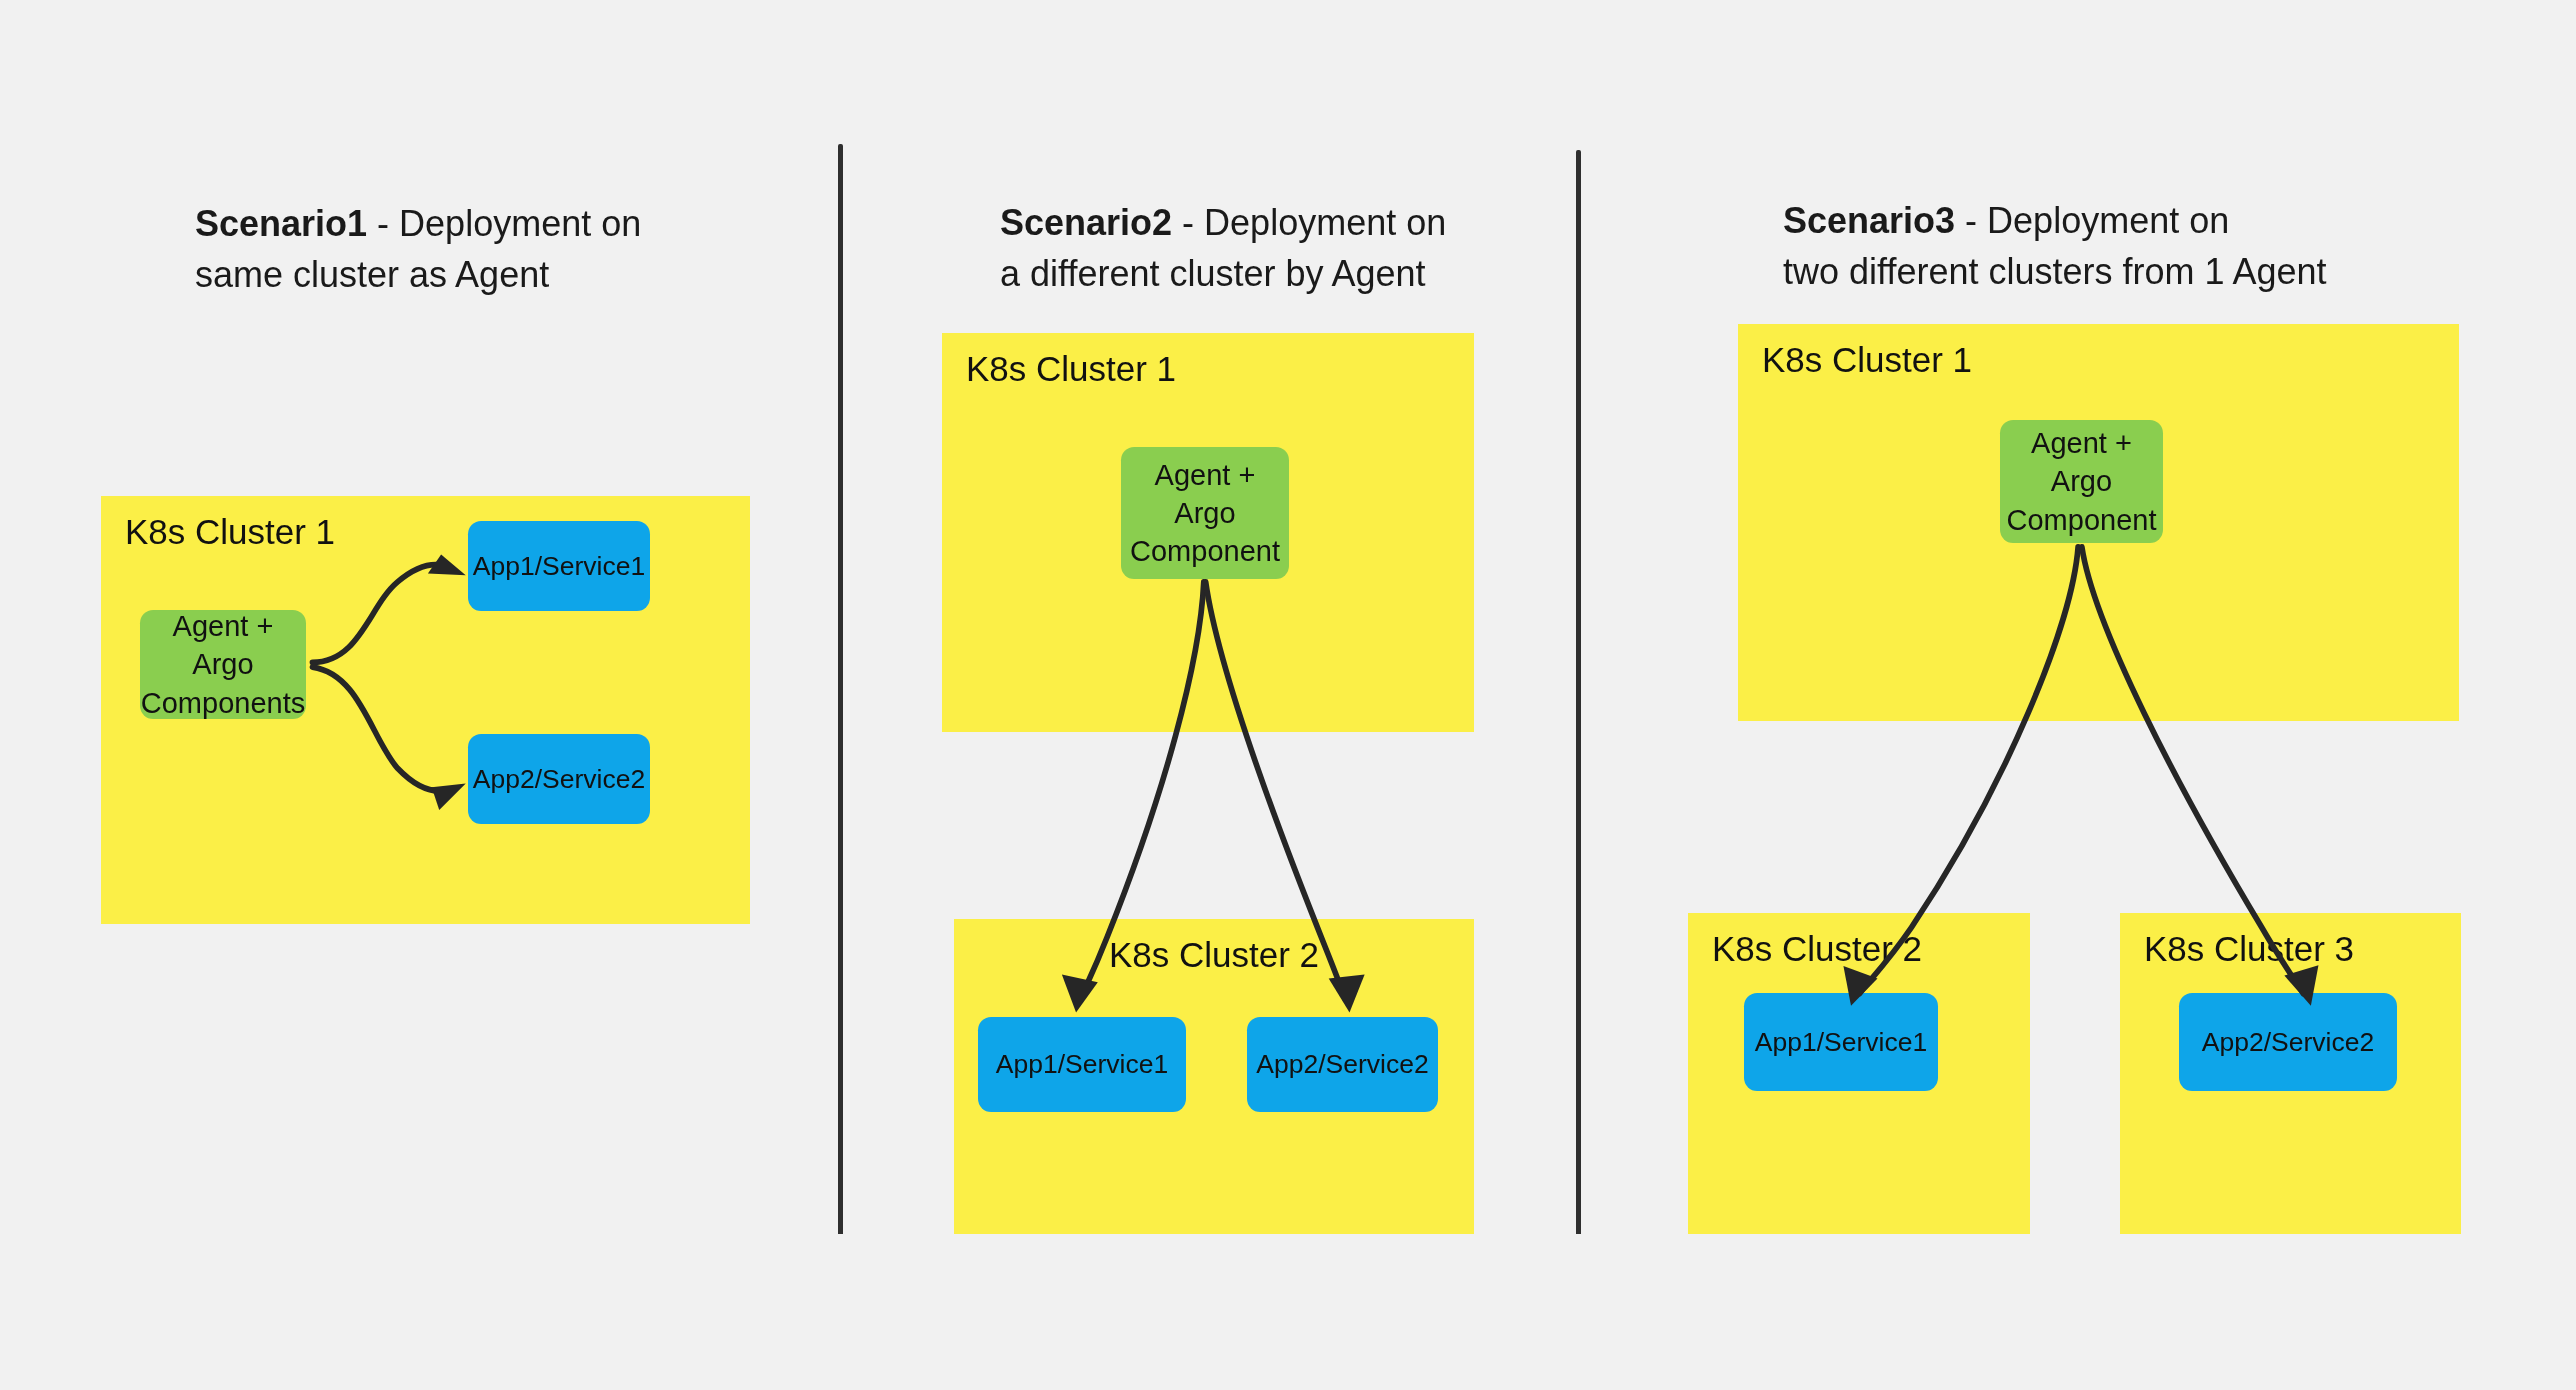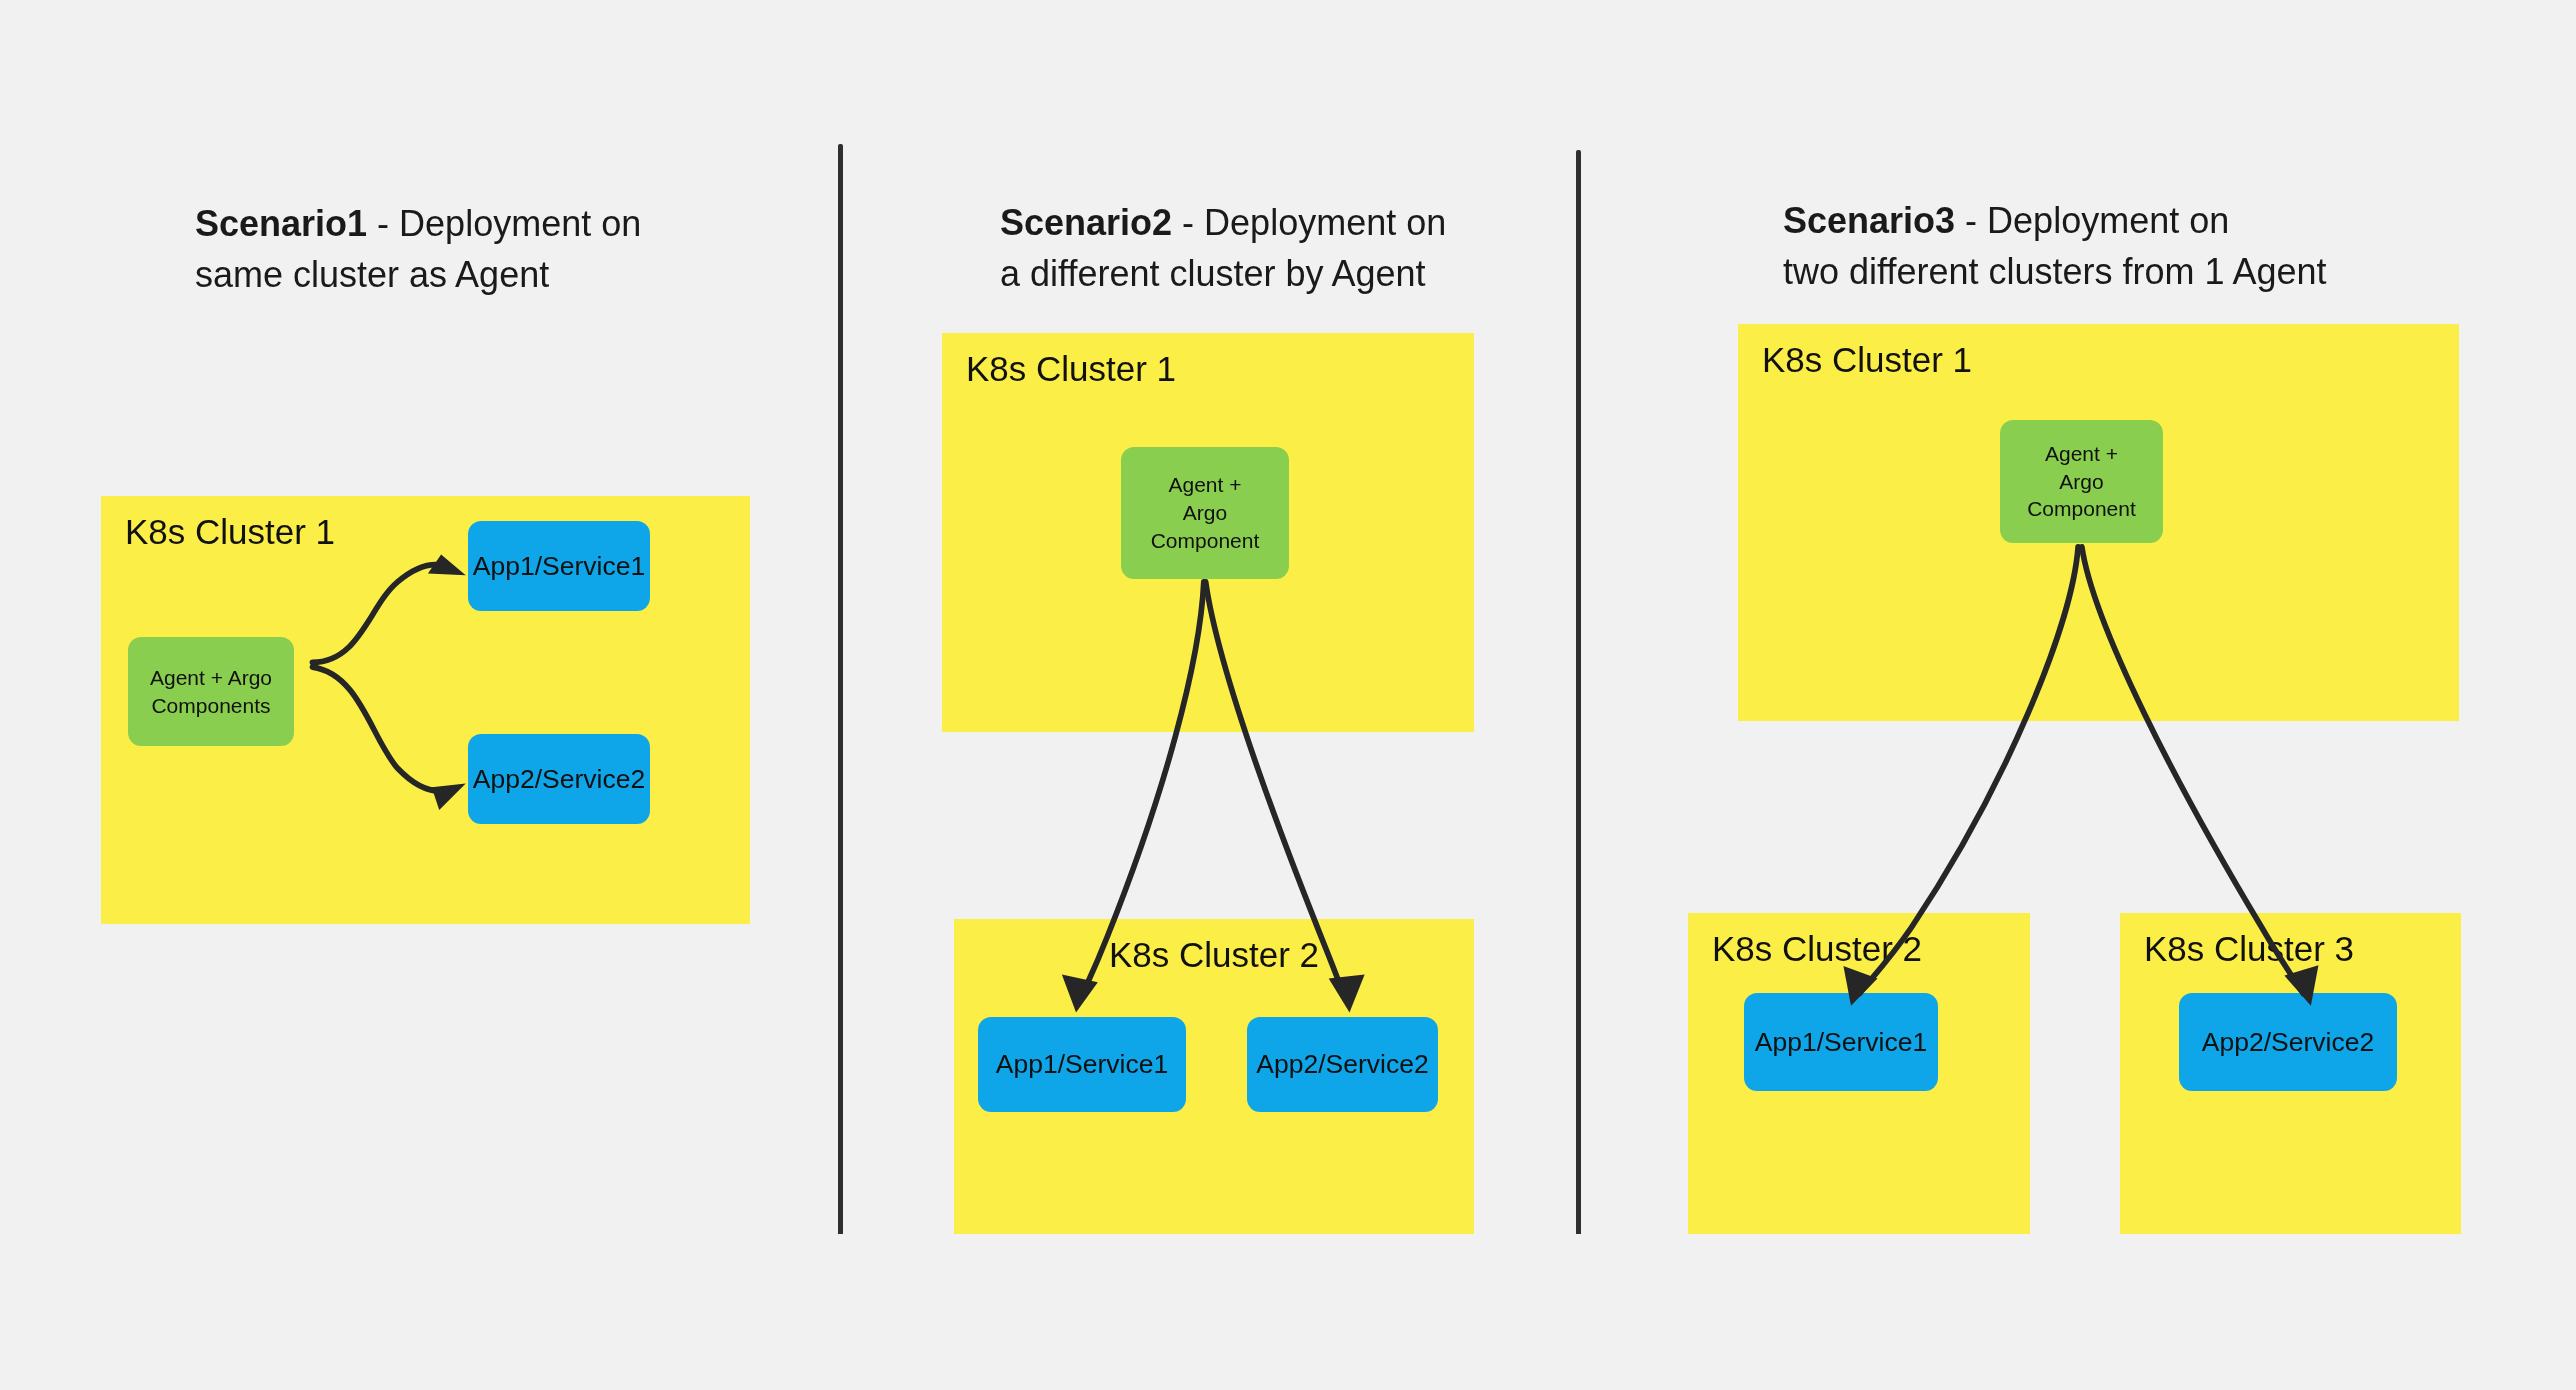--- a/index.html
+++ b/index.html
@@ -54,21 +54,21 @@
   .cluster-label.center{ left: 0; right: 0; top: 17px; text-align: center; }
 
   
   .node {
     position: absolute;
     display: flex;
     align-items: center;
     justify-content: center;
     text-align: center;
     color: #111111;
-    font-size: 21px;
+    font-size: 29px;
     line-height: 1.32;
     white-space: pre-line;
     border-radius: 13.2px;
     box-sizing: border-box;
     padding: 3.8px 7.6px;
   }
   .node.agent { background: #8ace4f; }
   .node.app   { background: #0ea5e9; font-size: 26.5px; }
 
   
@@ -98,21 +98,21 @@
 
   <div class="title" style="left:195px; top:147px; width:568px;">
     <span class="strong">Scenario1</span><span> - Deployment on
 same cluster as Agent</span>
   </div>
 
   <div class="cluster" style="left:101px; top:468px; width:649px; height:428px;">
     <div class="cluster-label left">K8s Cluster 1</div>
   </div>
 
-  <div class="node agent" style="left:128px; top:610px; width:166px; height:109px;margin-top:27px;">Agent + Argo
+  <div class="node agent" style="left:140px; top:610px; width:166px; height:109px;">Agent + Argo
 Components</div>
 
   <div class="node app" style="left:468px; top:521px; width:182px; height:90px;">App1/Service1</div>
 
   <div class="node app" style="left:468px; top:734px; width:182px; height:90px;">App2/Service2</div>
 
   <div class="divider" style="left:838px; top:144px; height:1110px;"></div>
 
   <div class="title" style="left:1000px; top:146px; width:568px;">
     <span class="strong">Scenario2</span><span> - Deployment on

